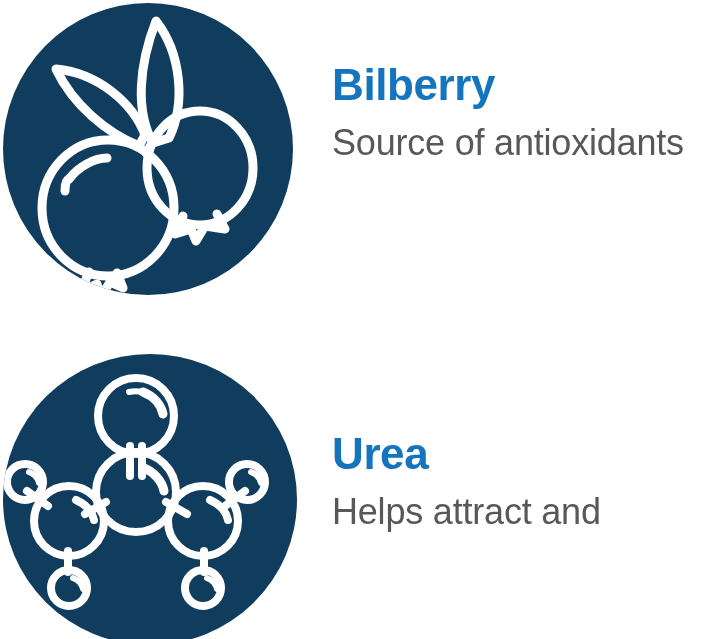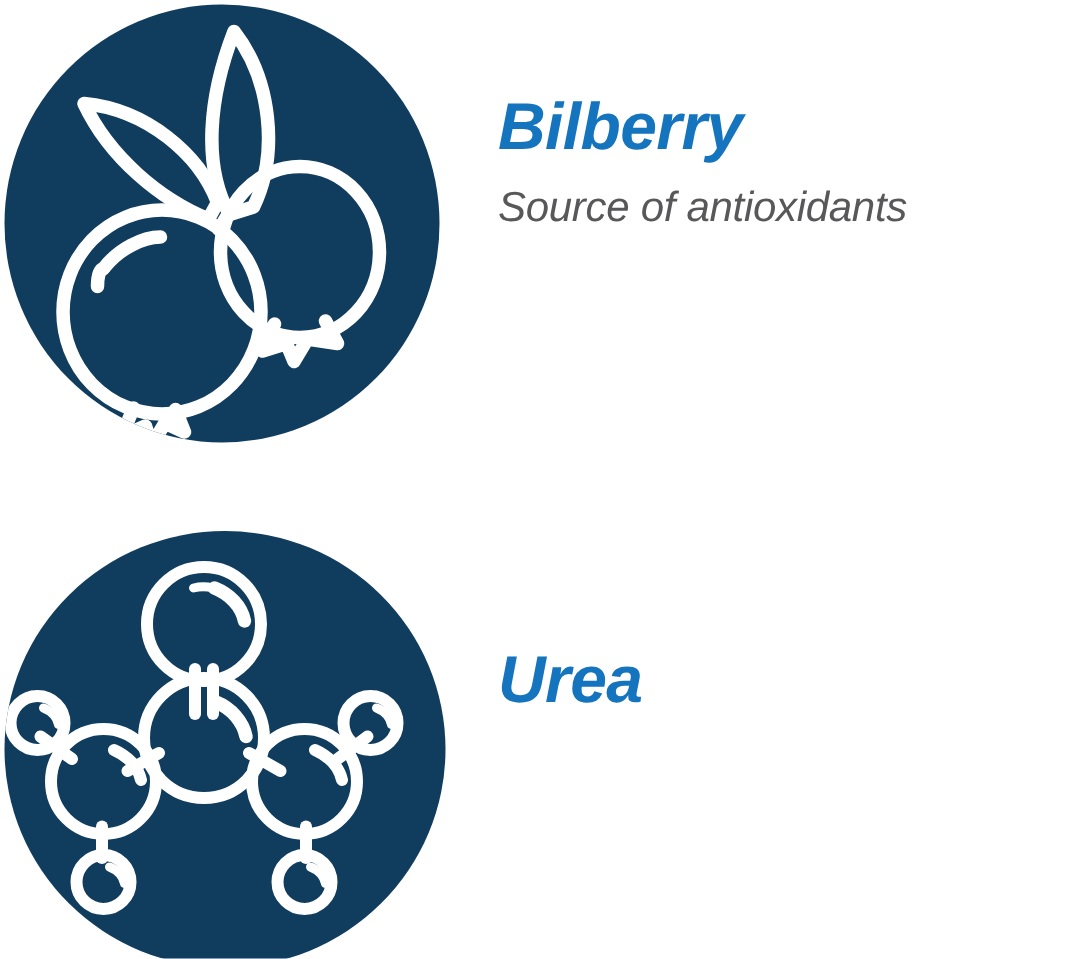--- a/index.html
+++ b/index.html
@@ -19,21 +19,20 @@
     position: absolute;
     inset: 0;
   }
 
   .ingredient-row {
     position: absolute;
     left: 0;
     width: 713px;
     display: flex;
     align-items: flex-start;
-    font-style: italic;
   }
 
   #row-bilberry { top: 3px; height: 295px; }
   #row-urea     { top: 354px; height: 293px; }
 
   .icon-badge {
     position: relative;
     flex: 0 0 auto;
     border-radius: 50%;
     background: #103C5E;
@@ -57,21 +56,21 @@
     font-weight: bold;
     color: #1574BE;
     line-height: 1.0;
     letter-spacing: -0.4px;
     margin: 0 0 14px 0;
     white-space: nowrap;
   }
 
   .ingredient-desc {
     font-family: "Liberation Sans", sans-serif;
-    font-size: 28px;
+    font-size: 36px;
     font-weight: normal;
     color: #58585A;
     line-height: 1.24;
     letter-spacing: -0.2px;
     margin: 0;
   }
   .ingredient-desc .desc-line { display: block; white-space: nowrap; }
 </style>
 </head>
 <body>
@@ -157,17 +156,18 @@
 
           <circle cx="200" cy="234" r="18"></circle>
           <path d="M204 224 C 209 226, 213 230, 214 235" stroke-width="6"></path>
         </g>
       </svg>
     </div>
 
     <div class="ingredient-text">
       <div class="ingredient-title">Urea</div>
       <div class="ingredient-desc">
+        <span class="desc-line">Helps attract and</span>
       </div>
     </div>
   </div>
 
 </div>
 
 </body></html>

